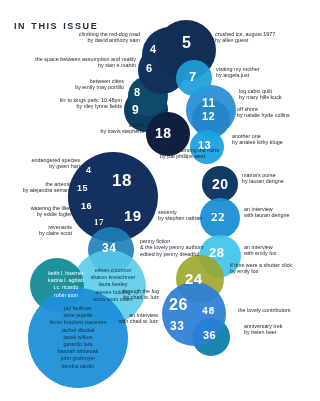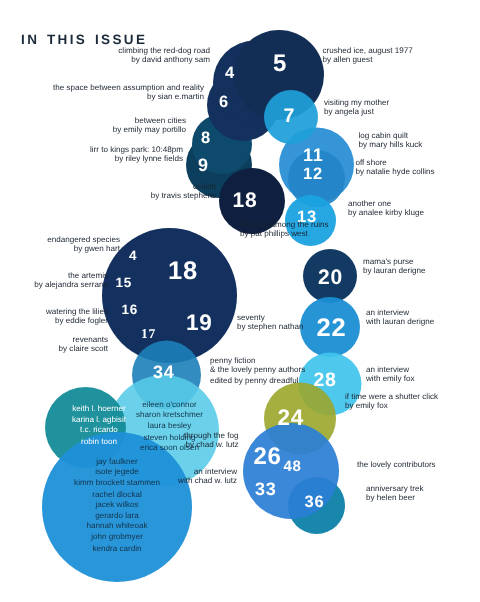--- a/index.html
+++ b/index.html
@@ -100,31 +100,31 @@
       <div class="bubble" style="left: 68px; top: 152px; width: 90px; height: 90px; background: rgb(20, 48, 94); opacity: 1; z-index: 5;"></div>
       <div class="num" style="left: 112px; top: 172px; font-size: 17px; z-index: 35;">18</div>
       <div class="num" style="left: 86px; top: 166px; font-size: 9px; z-index: 36;">4</div>
       <div class="num" style="left: 77px; top: 184px; font-size: 9px; z-index: 36;">15</div>
       <div class="num" style="left: 81px; top: 202px; font-size: 9px; z-index: 36;">16</div>
       <div class="num" style="left: 94px; top: 218px; font-size: 9px; z-index: 36; font-family: Liberation Serif, serif;">17</div>
       <div class="num" style="left: 124px; top: 208px; font-size: 15px; z-index: 36;">19</div>
       <div class="bubble" style="left: 202px; top: 166px; width: 36px; height: 36px; background: rgb(18, 58, 99); opacity: 1; z-index: 6;"></div>
       <div class="num" style="left: 212px; top: 177px; font-size: 14px; z-index: 36;">20</div>
       <div class="bubble" style="left: 200px; top: 198px; width: 40px; height: 40px; background: rgb(27, 142, 212); opacity: 0.95; z-index: 6;"></div>
-      <div class="num" style="left: 211px; top: 210px; font-size: 17px; z-index: 36;">22</div>
+      <div class="num" style="left: 211px; top: 210px; font-size: 13px; z-index: 36; font-family: Liberation Serif, serif;">22</div>
       <div class="bubble" style="left: 199px; top: 235px; width: 42px; height: 42px; background: rgb(63, 195, 236); opacity: 0.92; z-index: 6;"></div>
       <div class="num" style="left: 209px; top: 246px; font-size: 13px; z-index: 36;">28</div>
       <div class="bubble" style="left: 88px; top: 227px; width: 46px; height: 46px; background: rgb(28, 127, 184); opacity: 0.9; z-index: 6;"></div>
       <div class="num" style="left: 102px; top: 242px; font-size: 12px; z-index: 36;">34</div>
       <div class="bubble" style="left: 176px; top: 255px; width: 48px; height: 48px; background: rgb(154, 166, 43); opacity: 0.9; z-index: 7;"></div>
       <div class="num" style="left: 185px; top: 271px; font-size: 15px; z-index: 37;">24</div>
       <div class="bubble" style="left: 162px; top: 282px; width: 64px; height: 64px; background: rgb(43, 127, 212); opacity: 0.93; z-index: 8;"></div>
       <div class="num" style="left: 169px; top: 297px; font-size: 16px; z-index: 38;">26</div>
       <div class="num" style="left: 170px; top: 320px; font-size: 12px; z-index: 39; text-align: center;">33</div>
-      <div class="num" style="left: 189px; top: 307px; font-size: 10px; z-index: 39;">48</div>
+      <div class="num" style="left: 202px; top: 307px; font-size: 10px; z-index: 39; font-family: Liberation Mono, monospace;">48</div>
       <div class="bubble" style="left: 192px; top: 318px; width: 38px; height: 38px; background: rgb(13, 127, 168); opacity: 0.95; z-index: 6;"></div>
       <div class="num" style="left: 203px; top: 330px; font-size: 11px; z-index: 36;">36</div>
     </div>
   <div id="names-layer">
       <div class="bubble" style="left: 30px; top: 258px; width: 54px; height: 54px; background: rgb(20, 140, 152); opacity: 0.95; z-index: 7;"></div>
       <div class="names white" style="left: 31px; top: 270px; width: 70px; z-index: 27;">
         <div>keith l. hoerner</div>
         <div>karina l. agbisit</div>
         <div>t.c. ricardo</div>
         <div>robin toon</div>

